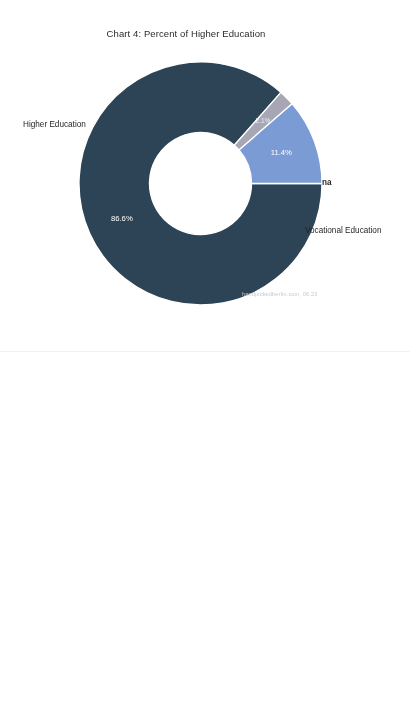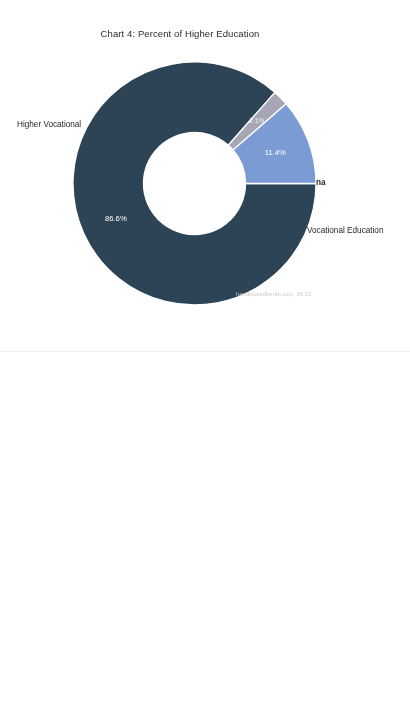--- a/index.html
+++ b/index.html
@@ -8,20 +8,21 @@
     background:#ffffff;
     font-family:"Liberation Sans","DejaVu Sans",sans-serif;
     color:#231f20;
     overflow:hidden;
     position:relative;
   }
   .chart-panel{
     position:relative;
     width:360px;
     box-sizing:border-box;
+    margin-left:6px;
   }
   #panel-chart4{height:352px;}
   #panel-chart6{height:351px;}
   .divider{
     position:absolute;
     left:0;top:351px;
     width:410px;height:1px;
     background:#f0f0f0;
   }
   .chart-title{
@@ -52,21 +53,21 @@
     position:absolute;
     font-size:8.2px;
     color:#231f20;
     white-space:nowrap;
     line-height:1;
   }
 
   
   #lbl4-higher{left:17px;top:121px;}
   #lbl4-na{left:316px;top:179px;font-weight:bold;}
-  #lbl4-voc{left:307px;top:227px;}
+  #lbl4-voc{left:299px;top:227px;}
 
   .watermark{
     position:absolute;
     font-size:5.6px;
     color:#c9c9c9;
     letter-spacing:.15px;
     white-space:nowrap;
   }
   #wm4{left:236px;top:291px;}
 </style>
@@ -82,21 +83,21 @@
 
       <path d="M 240 120 A 120 120 0 1 1 199.43367106938396 30.053950056487125 L 153.36214184914127 82.22265902372459 A 50.4 50.4 0 1 0 170.4 120 Z" fill="#2d4456" stroke="#ffffff" stroke-width="1.3"></path>
         <path d="M 199.43367106938396 30.053950056487125 A 120 120 0 0 1 210.5665222871093 41.2744956140735 L 158.0379393605859 86.93528815791086 A 50.4 50.4 0 0 0 153.36214184914127 82.22265902372459 Z" fill="#a6a6b4" stroke="#ffffff" stroke-width="1.3"></path>
         <path d="M 210.5665222871093 41.2744956140735 A 120 120 0 0 1 240 119.99999999999997 L 170.4 119.99999999999999 A 50.4 50.4 0 0 0 158.0379393605859 86.93528815791086 Z" fill="#7b9bd4" stroke="#ffffff" stroke-width="1.3"></path>
         <text class="slice-label dark" x="42.3" y="155.0">86.6%</text>
       <text class="slice-label tiny" x="181.7" y="58.8">2.1%</text>
       <text class="slice-label" x="199.8" y="90.2">11.4%</text>
     </svg>
   </div>
 
-  <div class="cat-label" id="lbl4-higher">Higher Vocational</div>
+  <div class="cat-label" id="lbl4-higher">Higher Education</div>
   <div class="cat-label" id="lbl4-na">na</div>
   <div class="cat-label" id="lbl4-voc">Vocational Education</div>
 
   <div class="watermark" id="wm4">handpickedberlin.com, 06.23</div>
 </section>
 
 <div class="divider"></div>
 
 <section class="chart-panel" id="panel-chart6">
 

